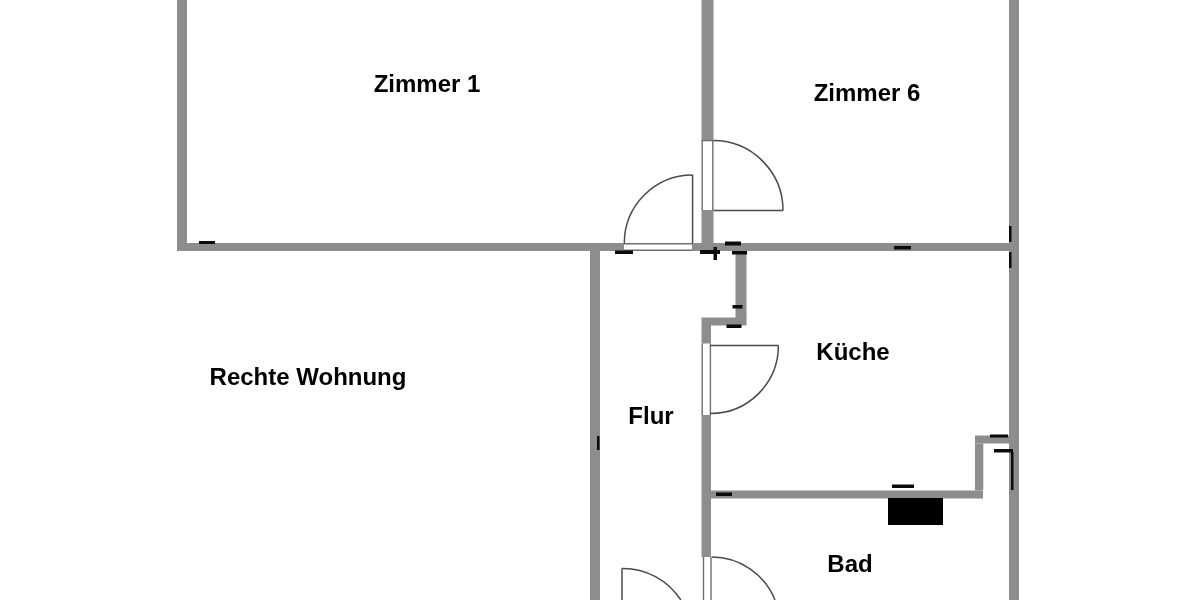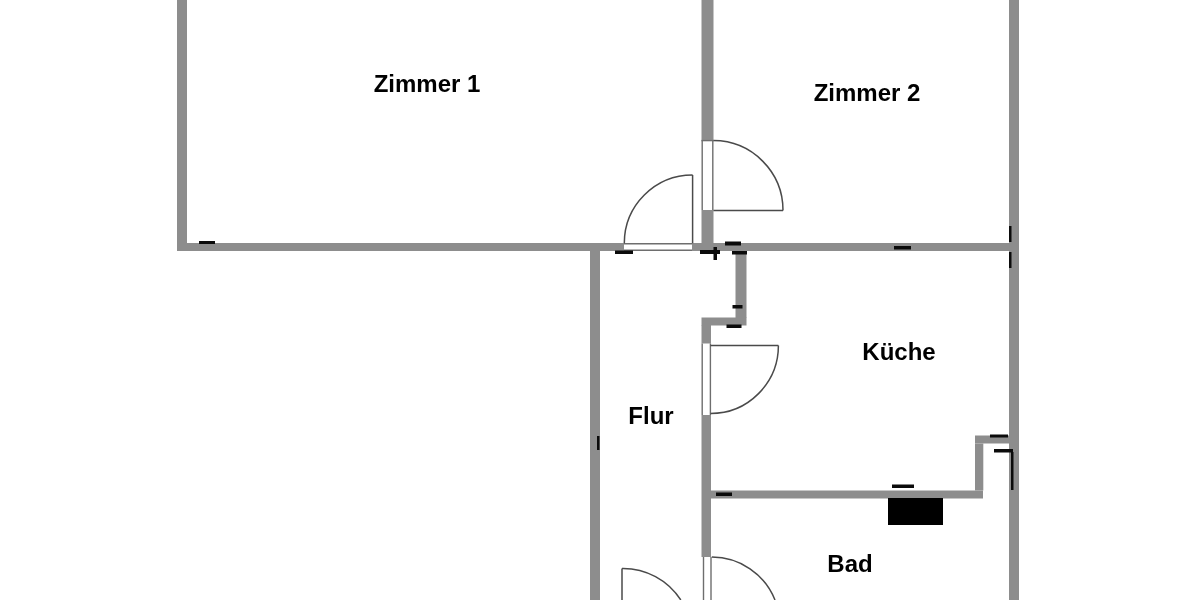--- a/index.html
+++ b/index.html
@@ -114,18 +114,19 @@
       <rect class="tick" x="990" y="434.5" width="18" height="3"></rect>
       <rect class="tick" x="994" y="449" width="19" height="3.5"></rect>
       <rect class="tick" x="1011" y="452" width="2.5" height="38"></rect>
       <rect class="tick" x="716" y="492.5" width="16" height="3.5"></rect>
       <rect class="tick" x="597" y="436" width="2.5" height="14"></rect>
       <rect class="tick" x="892" y="484.5" width="22" height="3.5"></rect>
     </g>
   </svg>
 
   <div class="room-label" style="left:427px;top:84px">Zimmer 1</div>
-  <div class="room-label" style="left:867px;top:93px">Zimmer 2</div>
-  <div class="room-label" style="left:899px;top:352px">Küche</div>
+  <div class="room-label" style="left:867px;top:93px">Zimmer 6</div>
+  <div class="room-label" style="left:853px;top:352px">Küche</div>
   <div class="room-label" style="left:651px;top:416px">Flur</div>
   <div class="room-label" style="left:850px;top:564px">Bad</div>
+  <div class="room-label" style="left:308px;top:377px">Rechte Wohnung</div>
 
 </div>
 
 </body></html>

